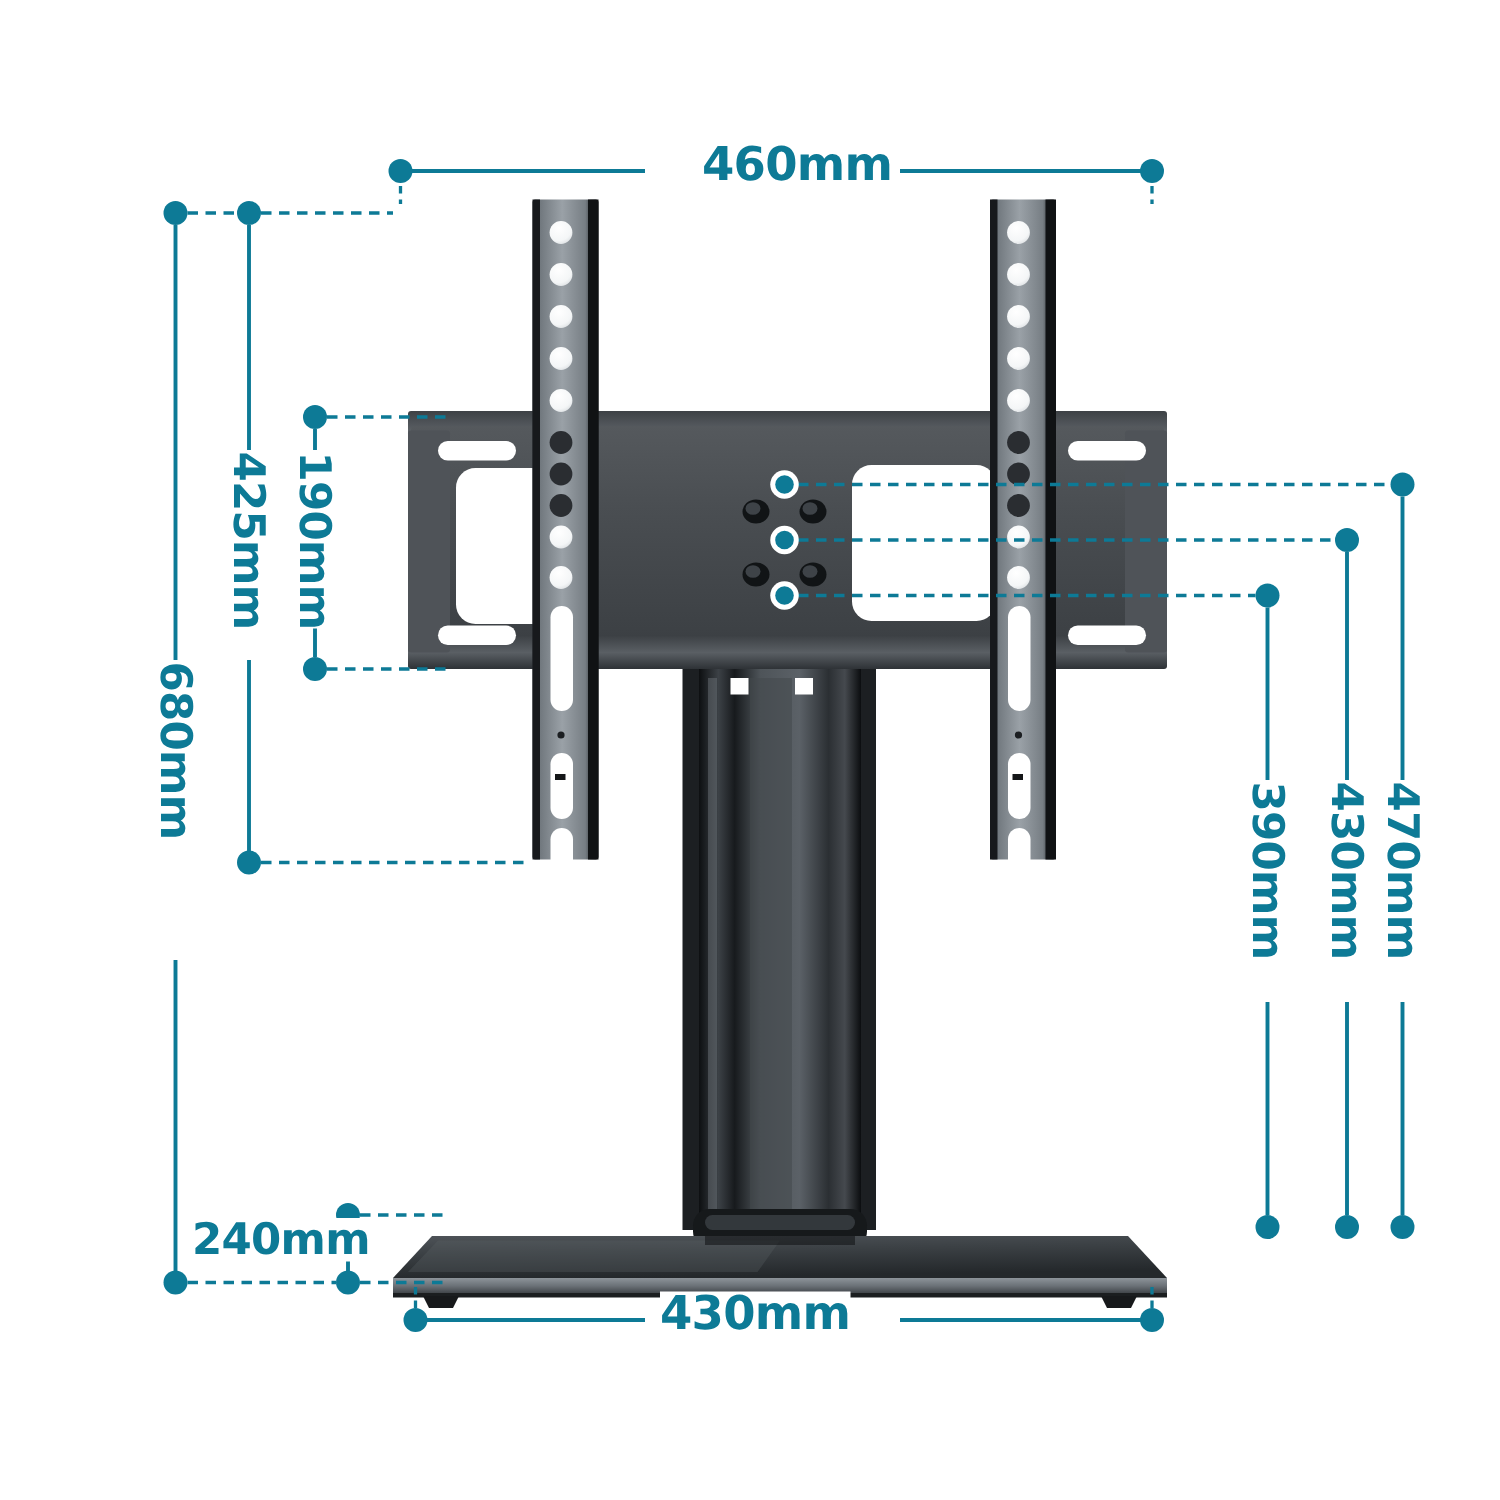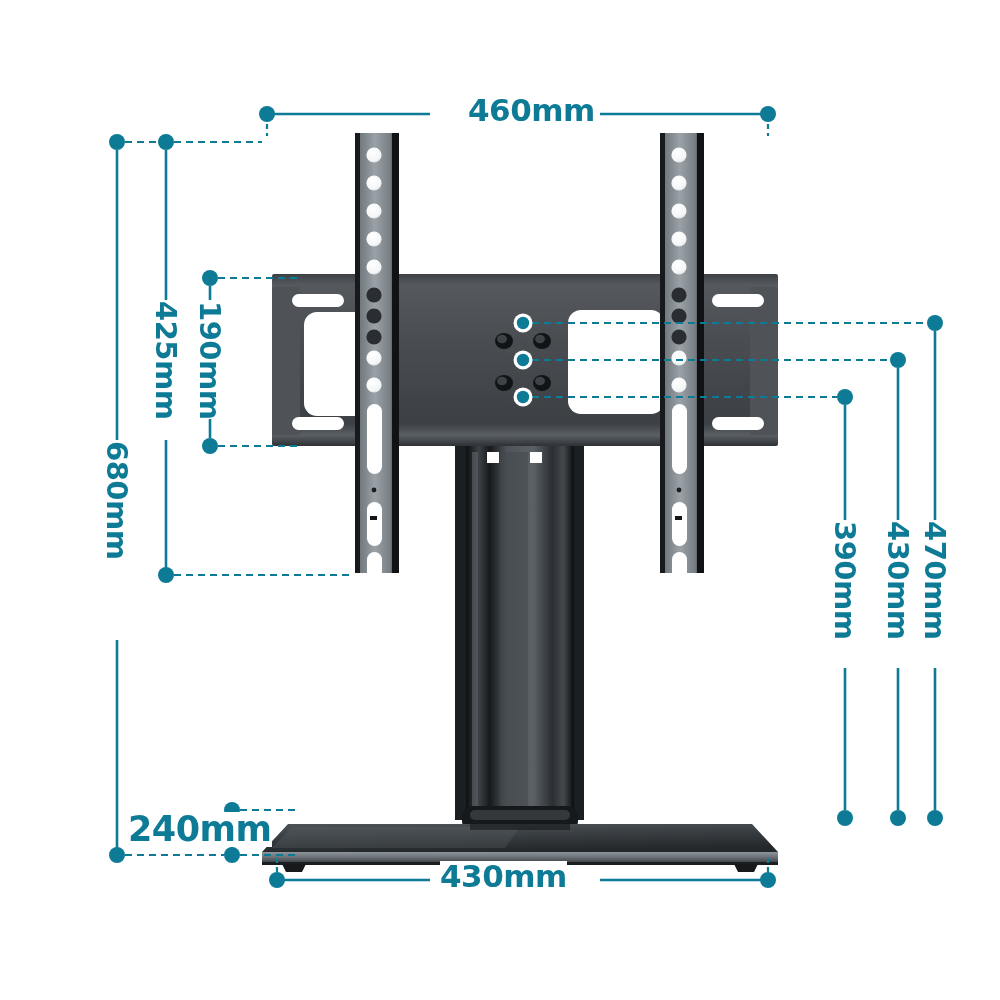--- a/index.html
+++ b/index.html
@@ -285,21 +285,21 @@
         <line x1="277" y1="858" x2="277" y2="872" stroke-width="2.2" stroke-dasharray="5 4"></line>
         <line x1="768" y1="858" x2="768" y2="872" stroke-width="2.2" stroke-dasharray="5 4"></line>
       </g>
     </g>
   </svg>
 
   <div class="dimlabel" style="left:468px;top:95px;font-size:31px;">460mm</div>
 
   <div class="dimlabel" style="left:440px;top:861px;font-size:31px;">430mm</div>
 
-  <div class="dimlabel" style="left:128px;top:812px;font-size:35px;">240mm</div>
+  <div class="dimlabel" style="left:128px;top:812px;font-size:29px;">240mm</div>
 
   <div class="dimlabel vert" style="left:131px;top:441px;font-size:29px;transform:rotate(90deg);">680mm</div>
 
   <div class="dimlabel vert" style="left:180px;top:301px;font-size:29px;transform:rotate(90deg);">425mm</div>
 
   <div class="dimlabel vert" style="left:224px;top:301px;font-size:29px;transform:rotate(90deg);">190mm</div>
 
   <div class="dimlabel vert" style="left:949px;top:521px;font-size:29px;transform:rotate(90deg);">470mm</div>
 
   <div class="dimlabel vert" style="left:912px;top:521px;font-size:29px;transform:rotate(90deg);">430mm</div>

